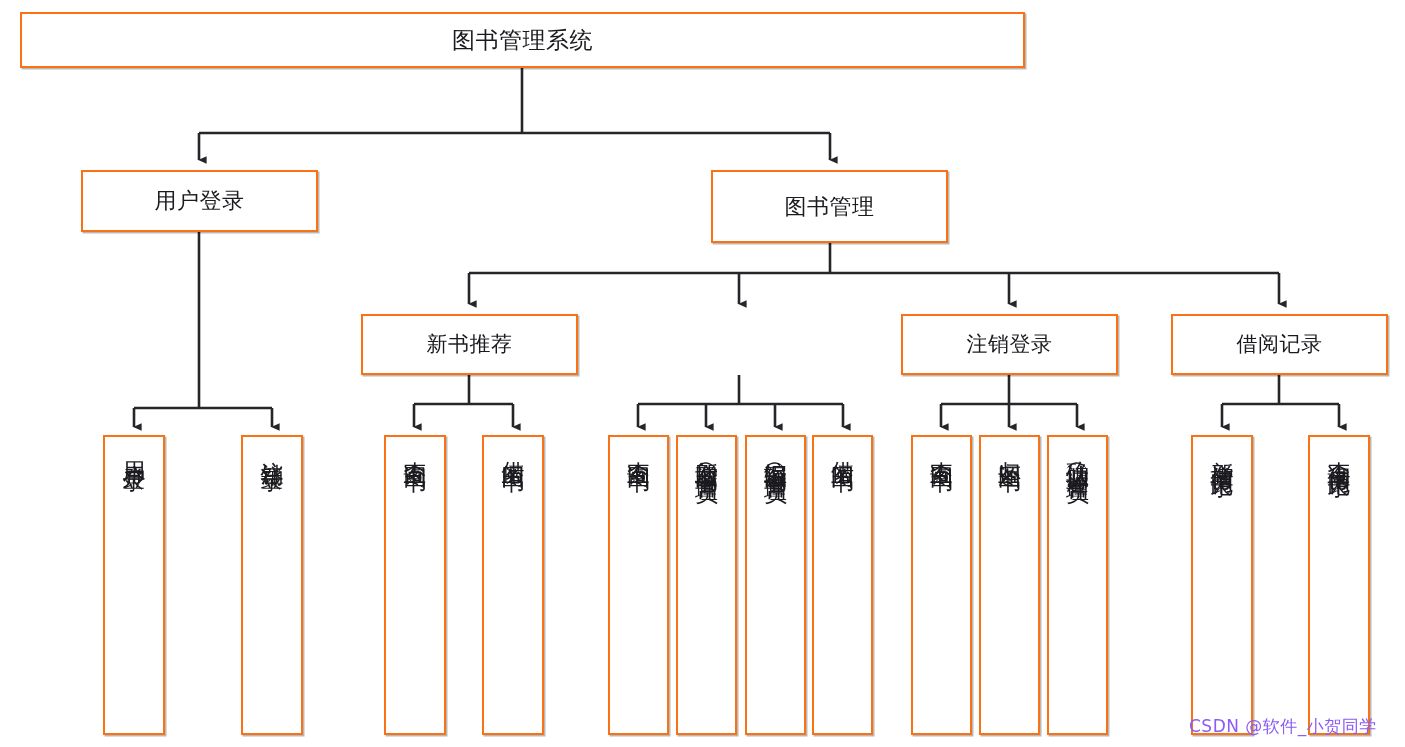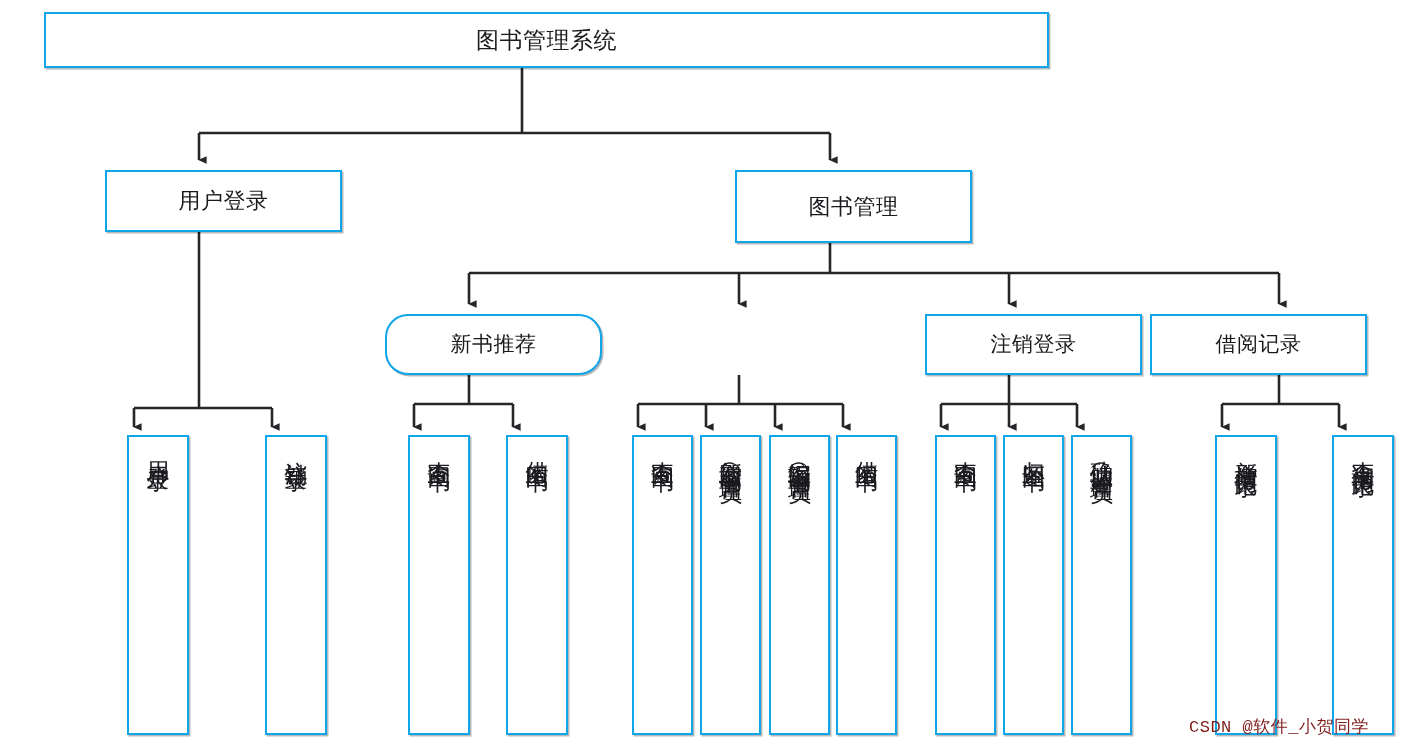--- a/index.html
+++ b/index.html
@@ -18,27 +18,26 @@
   }
   svg.wires {
     position: absolute;
     left: 0; top: 0;
     width: 1405px;
     height: 747px;
     pointer-events: none;
   }
   .node {
     position: absolute;
-    border: 2px solid #0ea5e9;
+    border: 2px solid #f97316;
     background: #ffffff;
     box-shadow: 1.5px 1.5px 0 rgba(0,0,0,0.28);
     display: flex;
     align-items: center;
     justify-content: center;
-    margin-left: 24px;
   }
   .node-label {
     color: #1b1b1f;
     letter-spacing: 0.5px;
     white-space: nowrap;
     line-height: 1.08;
   }
   .lv1 .node-label { font-size: 23px; }
   .lv2 .node-label { font-size: 22px; }
   .lv3 .node-label { font-size: 21px; }
@@ -54,25 +53,24 @@
     letter-spacing: 3px;
     line-height: 1;
     max-height: 285px;
   }
   .leaf.tall .node-label { max-height: 292px; }
   .watermark {
     position: absolute;
     left: 1189px;
     top: 715px;
     font-size: 17px;
-    color: #7f1d1d;
+    color: #8b5cf6;
     letter-spacing: 0.5px;
     white-space: nowrap;
     user-select: none;
-    font-family: Liberation Mono, monospace;
   }
 </style>
 </head>
 <body>
 
 <div id="canvas">
 
   <svg class="wires" viewBox="0 0 1405 747">
     <defs>
       <marker id="arrow" markerWidth="9" markerHeight="9" refX="4.2" refY="7.6" orient="auto" markerUnits="userSpaceOnUse">
@@ -127,27 +125,27 @@
     <span class="node-label">图书管理系统</span>
   </div>
 
   <div class="node lv2" style="left:81px; top:170px; width:237px; height:62px;">
     <span class="node-label">用户登录</span>
   </div>
   <div class="node lv2" style="left:711px; top:170px; width:237px; height:73px;">
     <span class="node-label">图书管理</span>
   </div>
 
-  <div class="node lv3" style="left:361px; top:314px; width:217px; height:61px;border-radius:23px;">
+  <div class="node lv3" style="left:361px; top:314px; width:217px; height:61px;">
     <span class="node-label">新书推荐</span>
   </div>
   <div class="node lv3" style="left:901px; top:314px; width:217px; height:61px;">
     <span class="node-label">注销登录</span>
   </div>
-  <div class="node lv3" style="left:1126px; top:314px; width:217px; height:61px;">
+  <div class="node lv3" style="left:1171px; top:314px; width:217px; height:61px;">
     <span class="node-label">借阅记录</span>
   </div>
 
   <div class="node leaf" style="left:103px; top:435px; width:62px; height:300px;">
     <span class="node-label">用户登录</span>
   </div>
   <div class="node leaf" style="left:241px; top:435px; width:62px; height:300px;">
     <span class="node-label">注销登录</span>
   </div>
 

